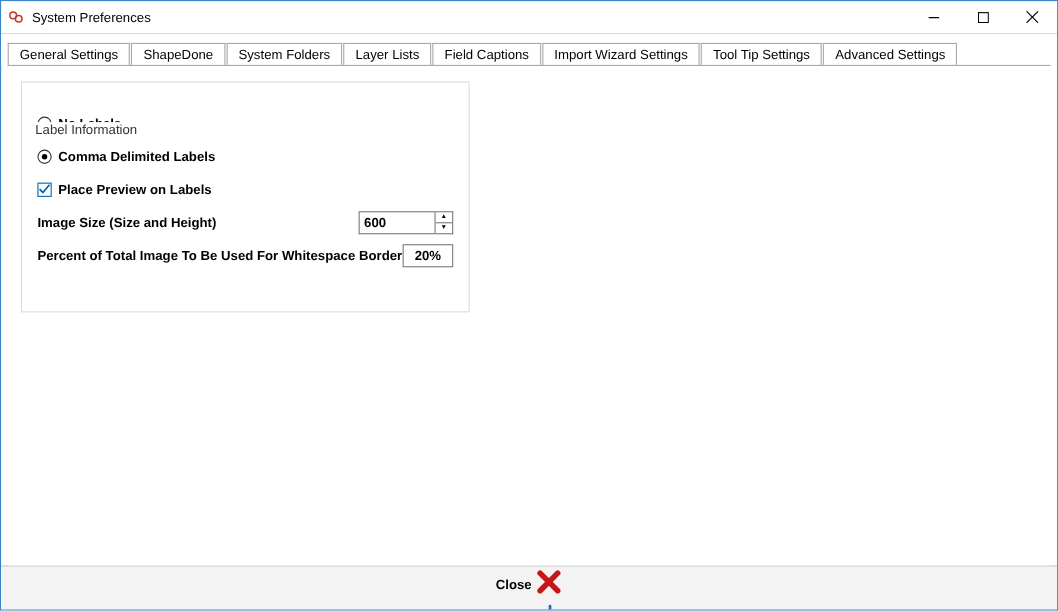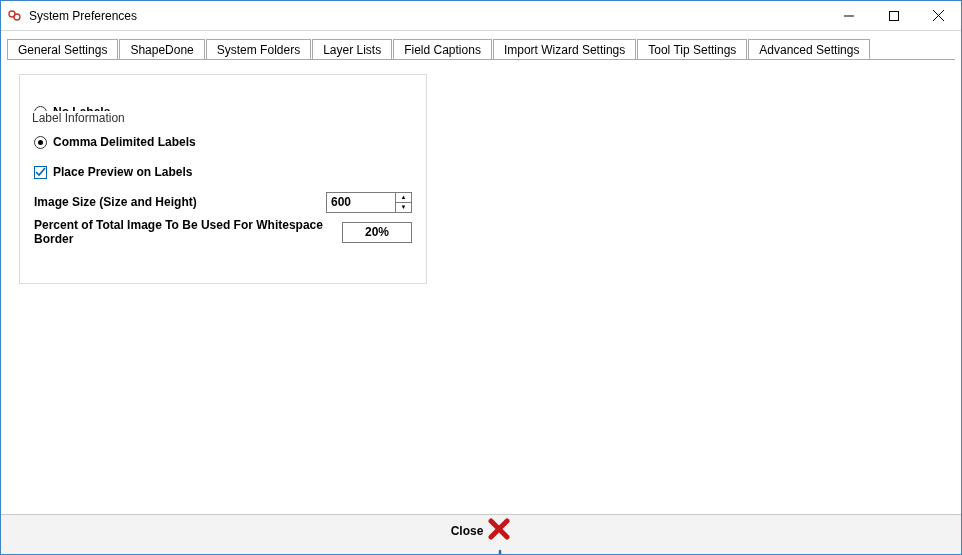--- a/index.html
+++ b/index.html
@@ -26,21 +26,21 @@
   .radio { border-radius:50%; }
   .radio .dot { width:5px; height:5px; background:#000; border-radius:50%; }
   .check { border-color:#0063b1; }
   .check svg { }
   .field-label { flex:1 1 auto; }
   .numfield { display:flex; align-items:center; }
   .numinput { width:70px; height:21px; border:1px solid #7a7a7a; padding:0 4px; font:inherit; }
   .spinbtns { width:16px; height:21px; border:1px solid #7a7a7a; border-left:none; display:flex; flex-direction:column; }
   .spin { flex:1; display:flex; align-items:center; justify-content:center; font-size:6px; line-height:1; cursor:default; }
   .spin + .spin { border-top:1px solid #7a7a7a; }
-  .pctinput { width:70px; height:21px; border:1px solid #7a7a7a; padding:0 4px; font:inherit; text-align:center; }
+  .pctinput { width:46px; height:21px; border:1px solid #7a7a7a; padding:0 4px; font:inherit; text-align:center; }
   .footer { height:40px; border-top:1px solid #c9c9c9; background:#f3f3f3; display:flex; align-items:center; padding:0 8px;flex-direction:column; }
   .footer .divider { width:1px; height:28px; background:#c9c9c9; margin-left:276px; }
   .footer .grip { width:6px; height:28px; margin-right:2px; background:repeating-linear-gradient(to bottom,#bdbdbd 0 1px,transparent 1px 3px); }
   .footer .spacer { flex:1; }
   .action { display:flex; align-items:center; gap:4px; padding:2px 4px; font-weight:bold; cursor:default; }
   .action + .action { margin-left:6px; }
 </style>
 </head>
 <body>
 

